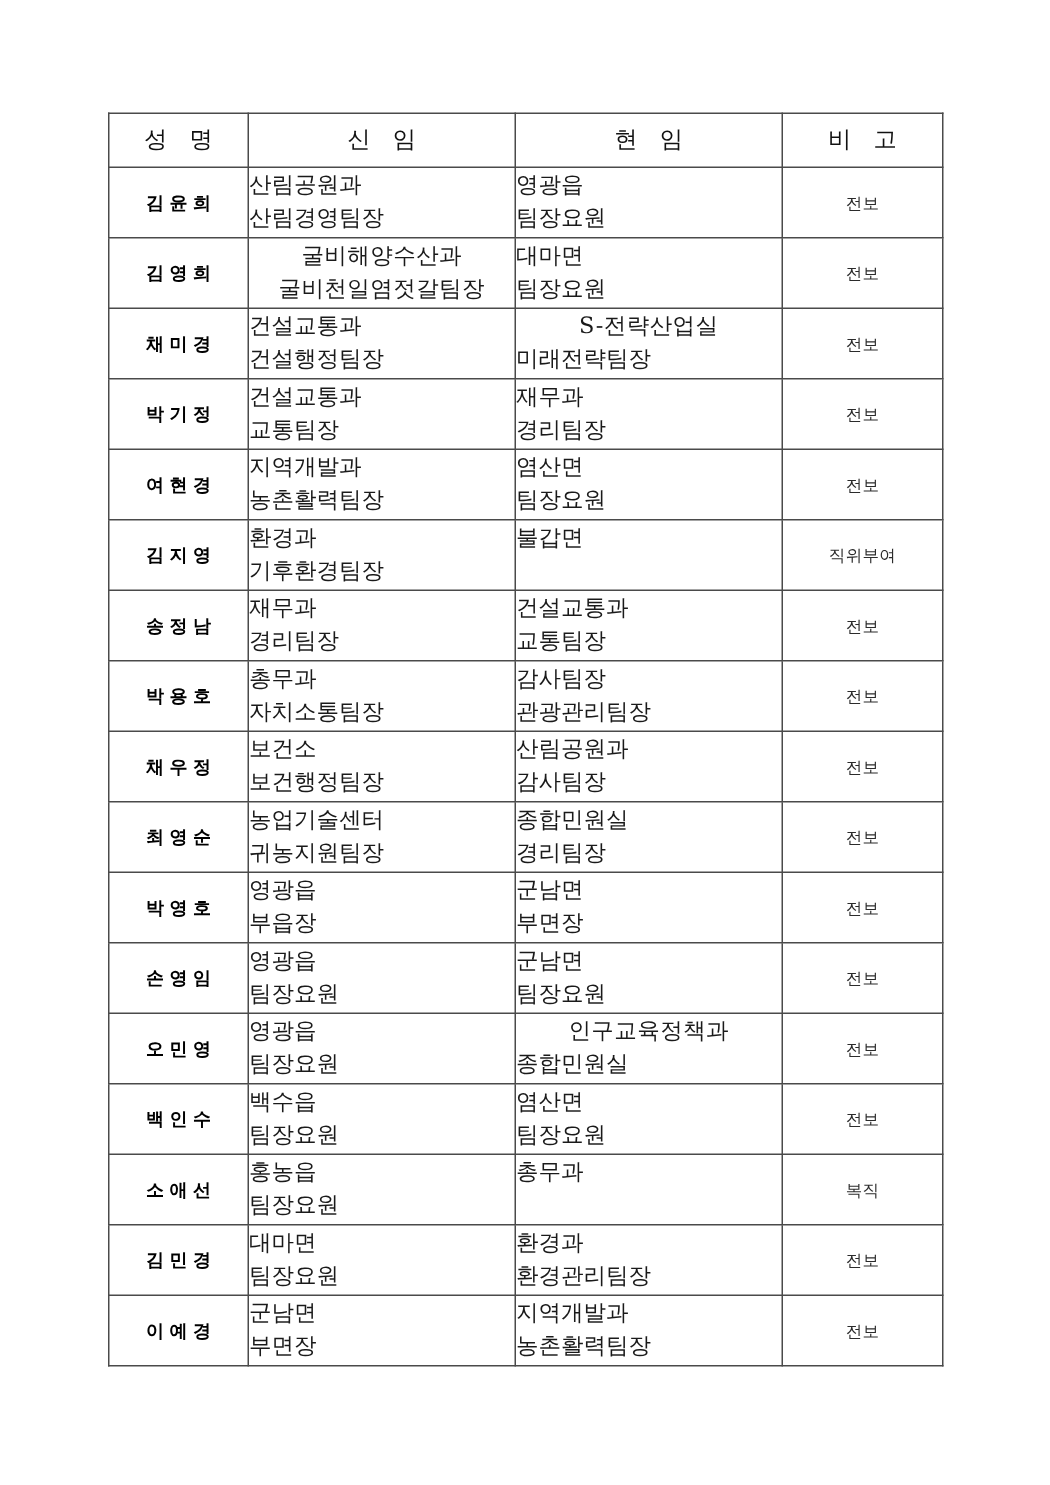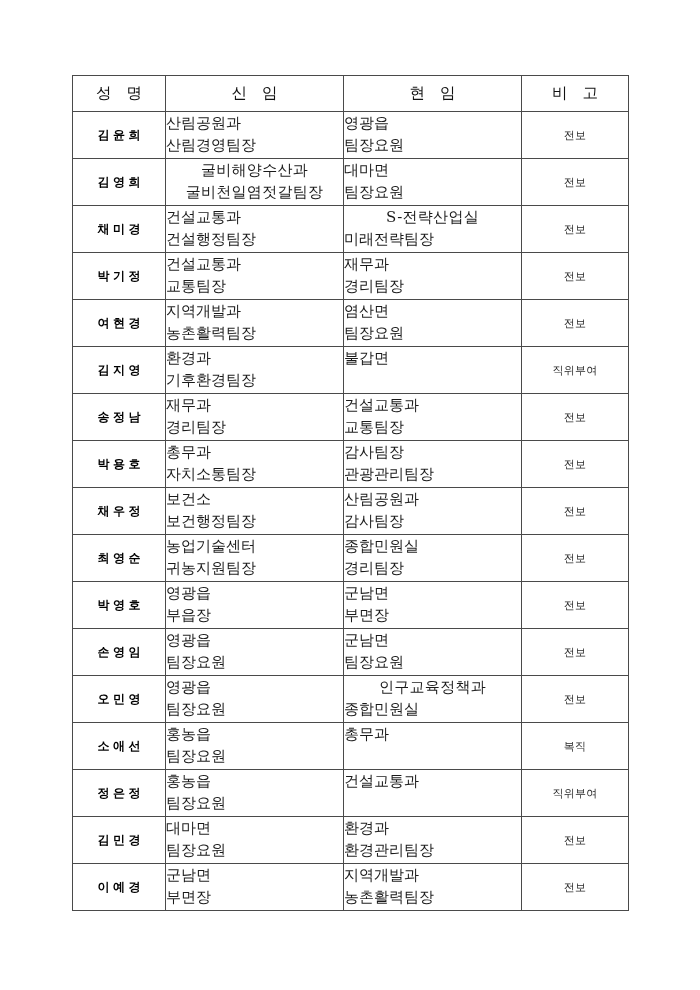--- a/index.html
+++ b/index.html
@@ -339,48 +339,49 @@
             </td>
             <td class="pos-cell">
               <div class="pos-stack">
                 <span class="pos-line dense">인구교육정책과</span>
                 <span class="pos-line">종합민원실</span>
               </div>
             </td>
             <td class="rem-cell">전보</td>
           </tr>
           <tr>
+            <td class="name-cell">백인수</td>
+            <td class="pos-cell">
+              <div class="pos-stack">
+                <span class="pos-line">백수읍</span>
+                <span class="pos-line">팀장요원</span>
+              </div>
+            </td>
+            <td class="pos-cell">
+              <div class="pos-stack">
+                <span class="pos-line">염산면</span>
+                <span class="pos-line">팀장요원</span>
+              </div>
+            </td>
+            <td class="rem-cell">전보</td>
+          </tr>
+          <tr>
             <td class="name-cell">소애선</td>
             <td class="pos-cell">
               <div class="pos-stack">
                 <span class="pos-line">홍농읍</span>
                 <span class="pos-line">팀장요원</span>
               </div>
             </td>
             <td class="pos-cell">
               <div class="pos-stack single">
                 <span class="pos-line">총무과</span>
               </div>
             </td>
             <td class="rem-cell">복직</td>
-          </tr>
-          <tr>
-            <td class="name-cell">정은정</td>
-            <td class="pos-cell">
-              <div class="pos-stack">
-                <span class="pos-line">홍농읍</span>
-                <span class="pos-line">팀장요원</span>
-              </div>
-            </td>
-            <td class="pos-cell">
-              <div class="pos-stack single">
-                <span class="pos-line">건설교통과</span>
-              </div>
-            </td>
-            <td class="rem-cell">직위부여</td>
           </tr>
           <tr>
             <td class="name-cell">김민경</td>
             <td class="pos-cell">
               <div class="pos-stack">
                 <span class="pos-line">대마면</span>
                 <span class="pos-line">팀장요원</span>
               </div>
             </td>
             <td class="pos-cell">

